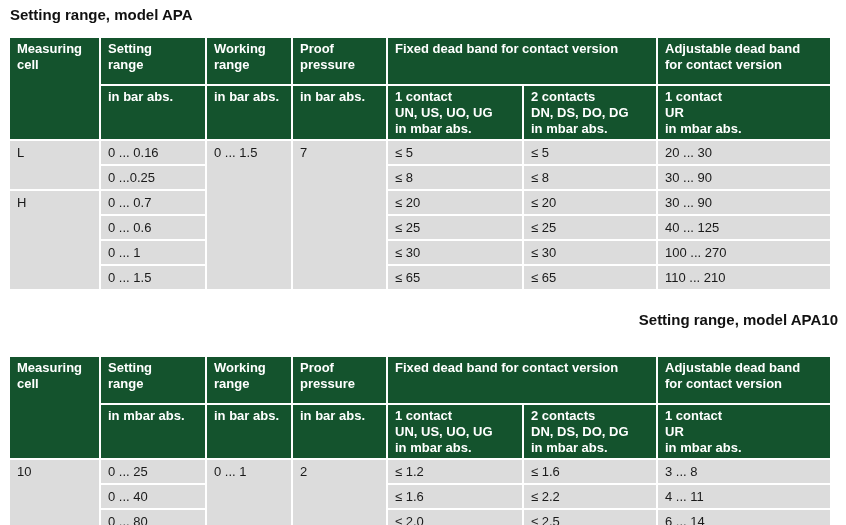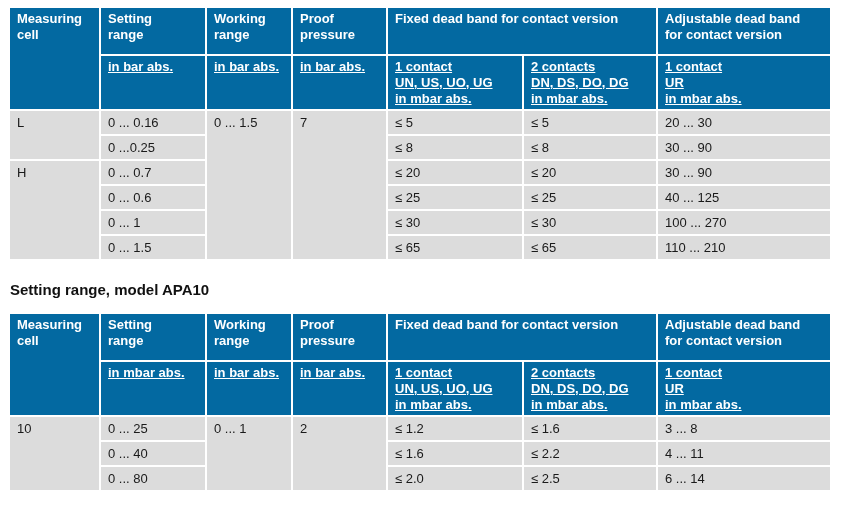--- a/index.html
+++ b/index.html
@@ -19,45 +19,46 @@
   }
   .section-title {
     font-size: 15px;
     font-weight: bold;
     color: #111111;
     line-height: 18px;
     margin: 0 0 12px 2px;
   }
   #title-apa10 {
     margin-top: 20px;
-    margin-bottom: 13px;
+    margin-bottom: 26px;
+    text-align: right;
   }
   table.spec {
     border-collapse: separate;
     border-spacing: 2px;
     table-layout: fixed;
     width: 824px;
   }
   table.spec th, table.spec td {
     box-sizing: border-box;
     text-align: left;
     vertical-align: top;
     overflow: hidden;
   }
   table.spec th {
-    background: #0369a1;
+    background: #14532d;
     color: #ffffff;
     font-size: 13px;
     font-weight: bold;
     line-height: 16px;
     padding: 3px 11px 2px 7px;
     white-space: pre-line;
   }
   tr.hrow1 th { height: 46px; }
-  tr.hrow2 th { height: 52px; text-decoration: underline; }
+  tr.hrow2 th { height: 52px; }
   table.spec td {
     background: #dcdcdc;
     color: #1a1a1a;
     font-size: 13px;
     line-height: 15px;
     padding: 4px 4px 2px 7px;
     height: 23px;
     white-space: nowrap;
   }
   col.c1 { width: 89px; }
@@ -66,20 +67,21 @@
   col.c4 { width: 93px; }
   col.c5 { width: 134px; }
   col.c6 { width: 132px; }
   col.c7 { width: 172px; }
 </style>
 </head>
 <body>
 
 <div class="page">
 
+  <h2 class="section-title" id="title-apa">Setting range, model APA</h2>
 
   <table class="spec">
     <colgroup>
       <col class="c1">
         <col class="c2">
         <col class="c3">
         <col class="c4">
         <col class="c5">
         <col class="c6">
         <col class="c7">

